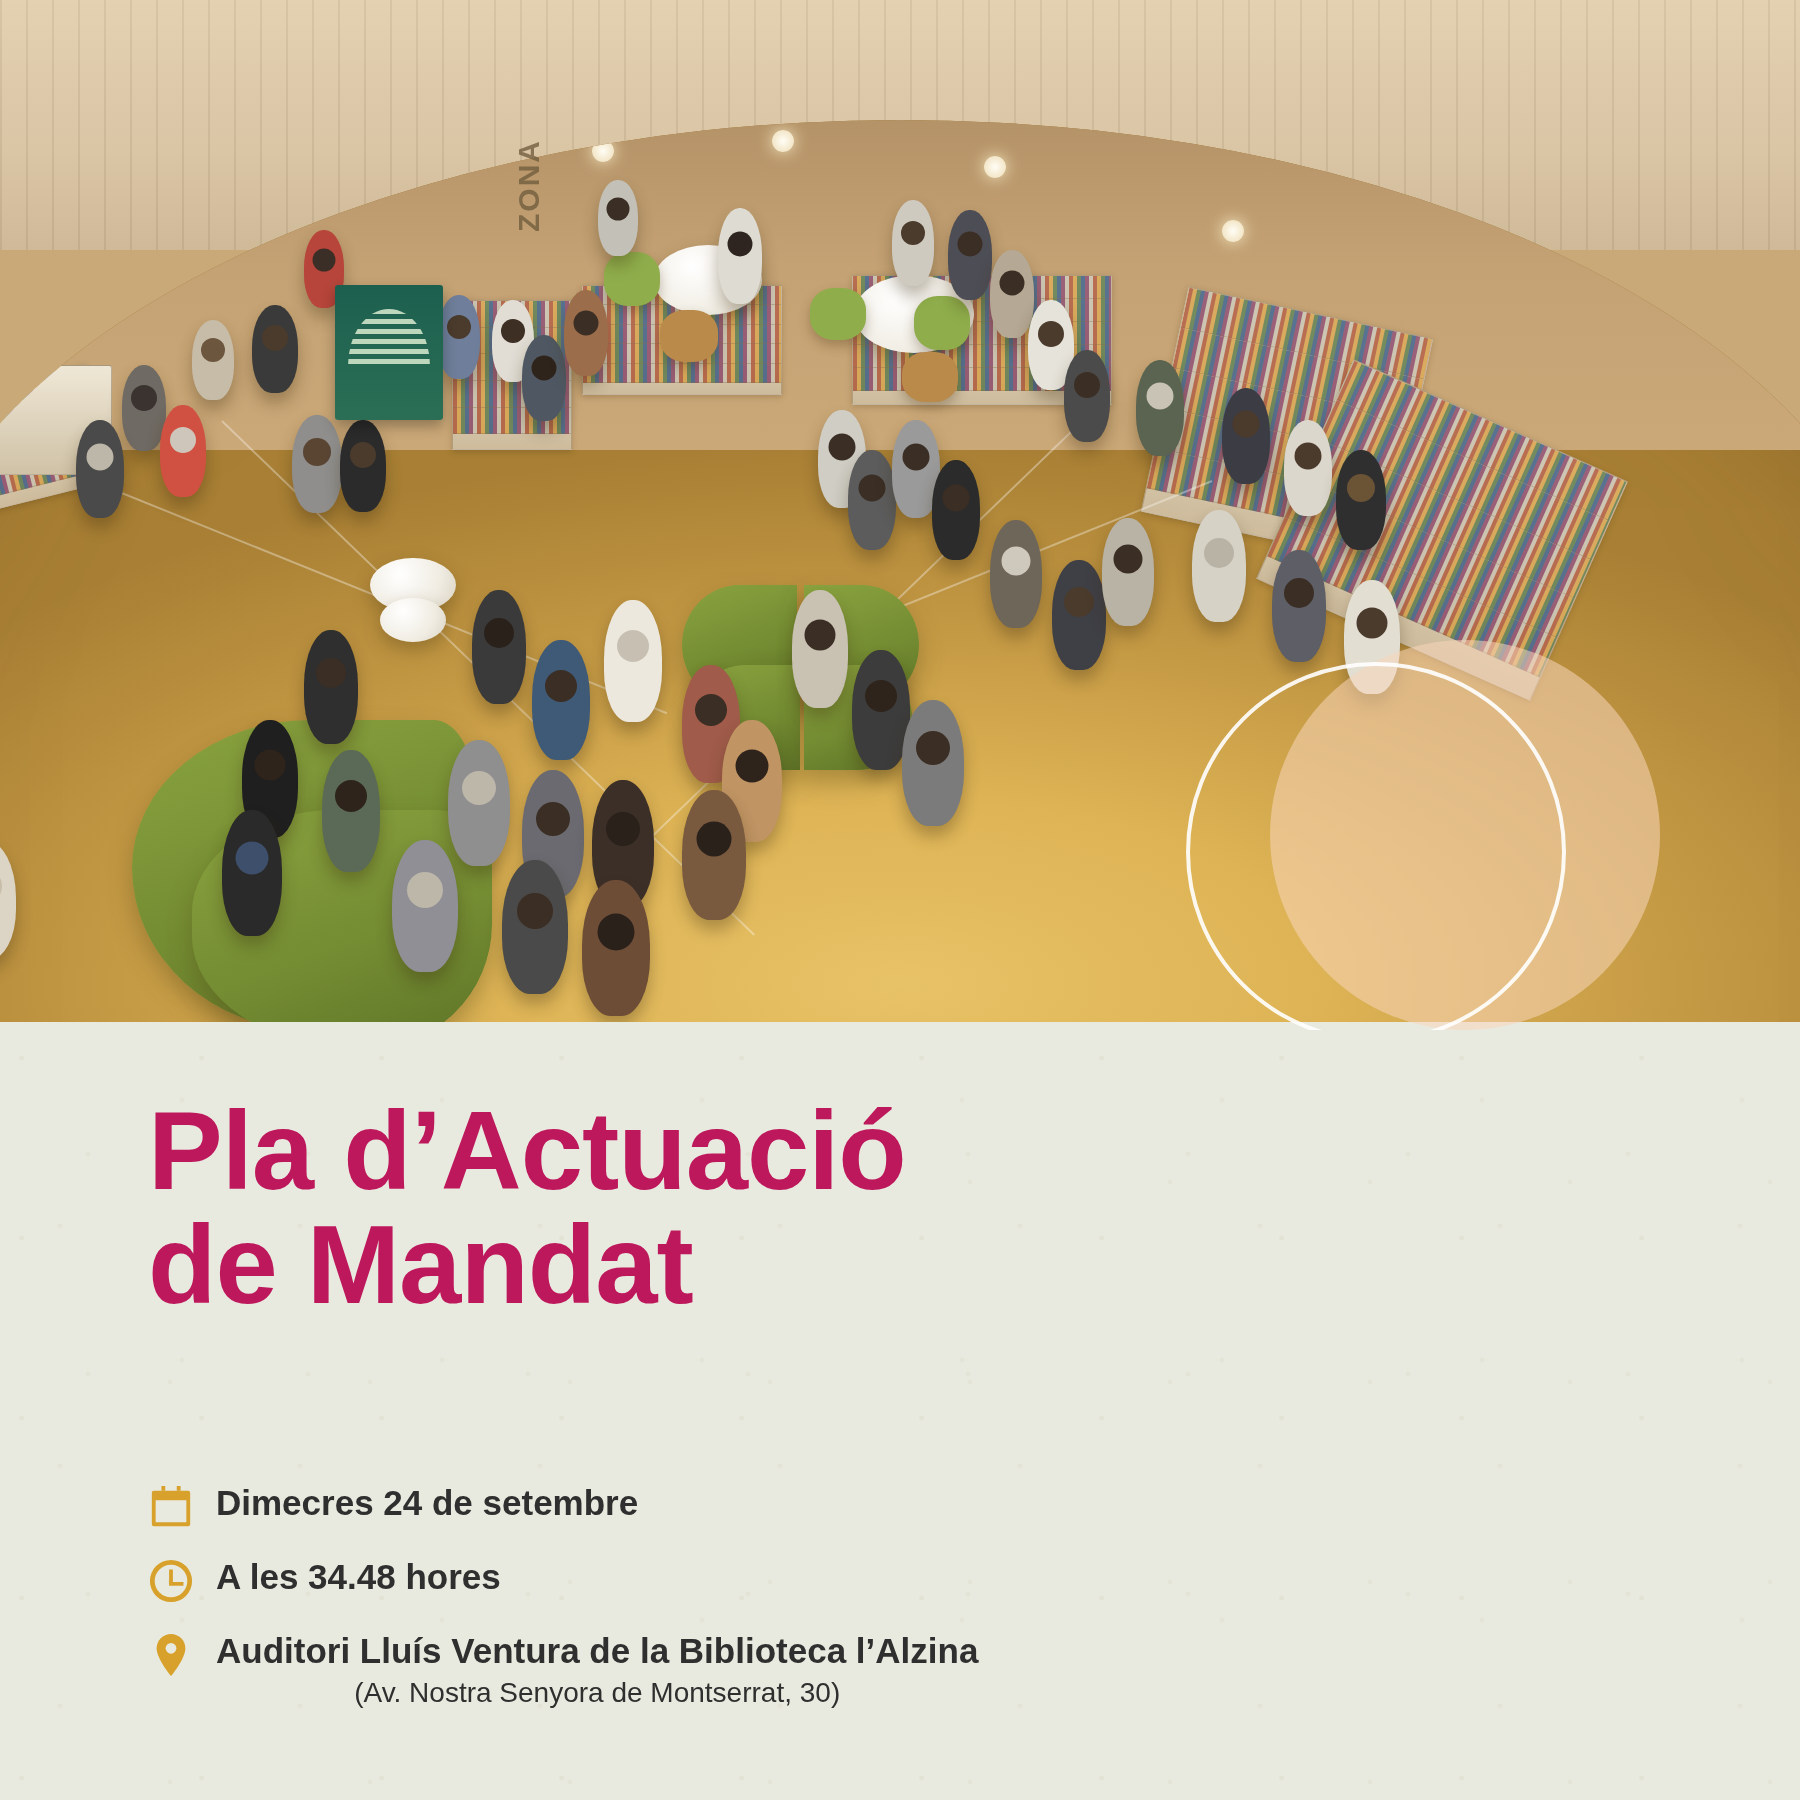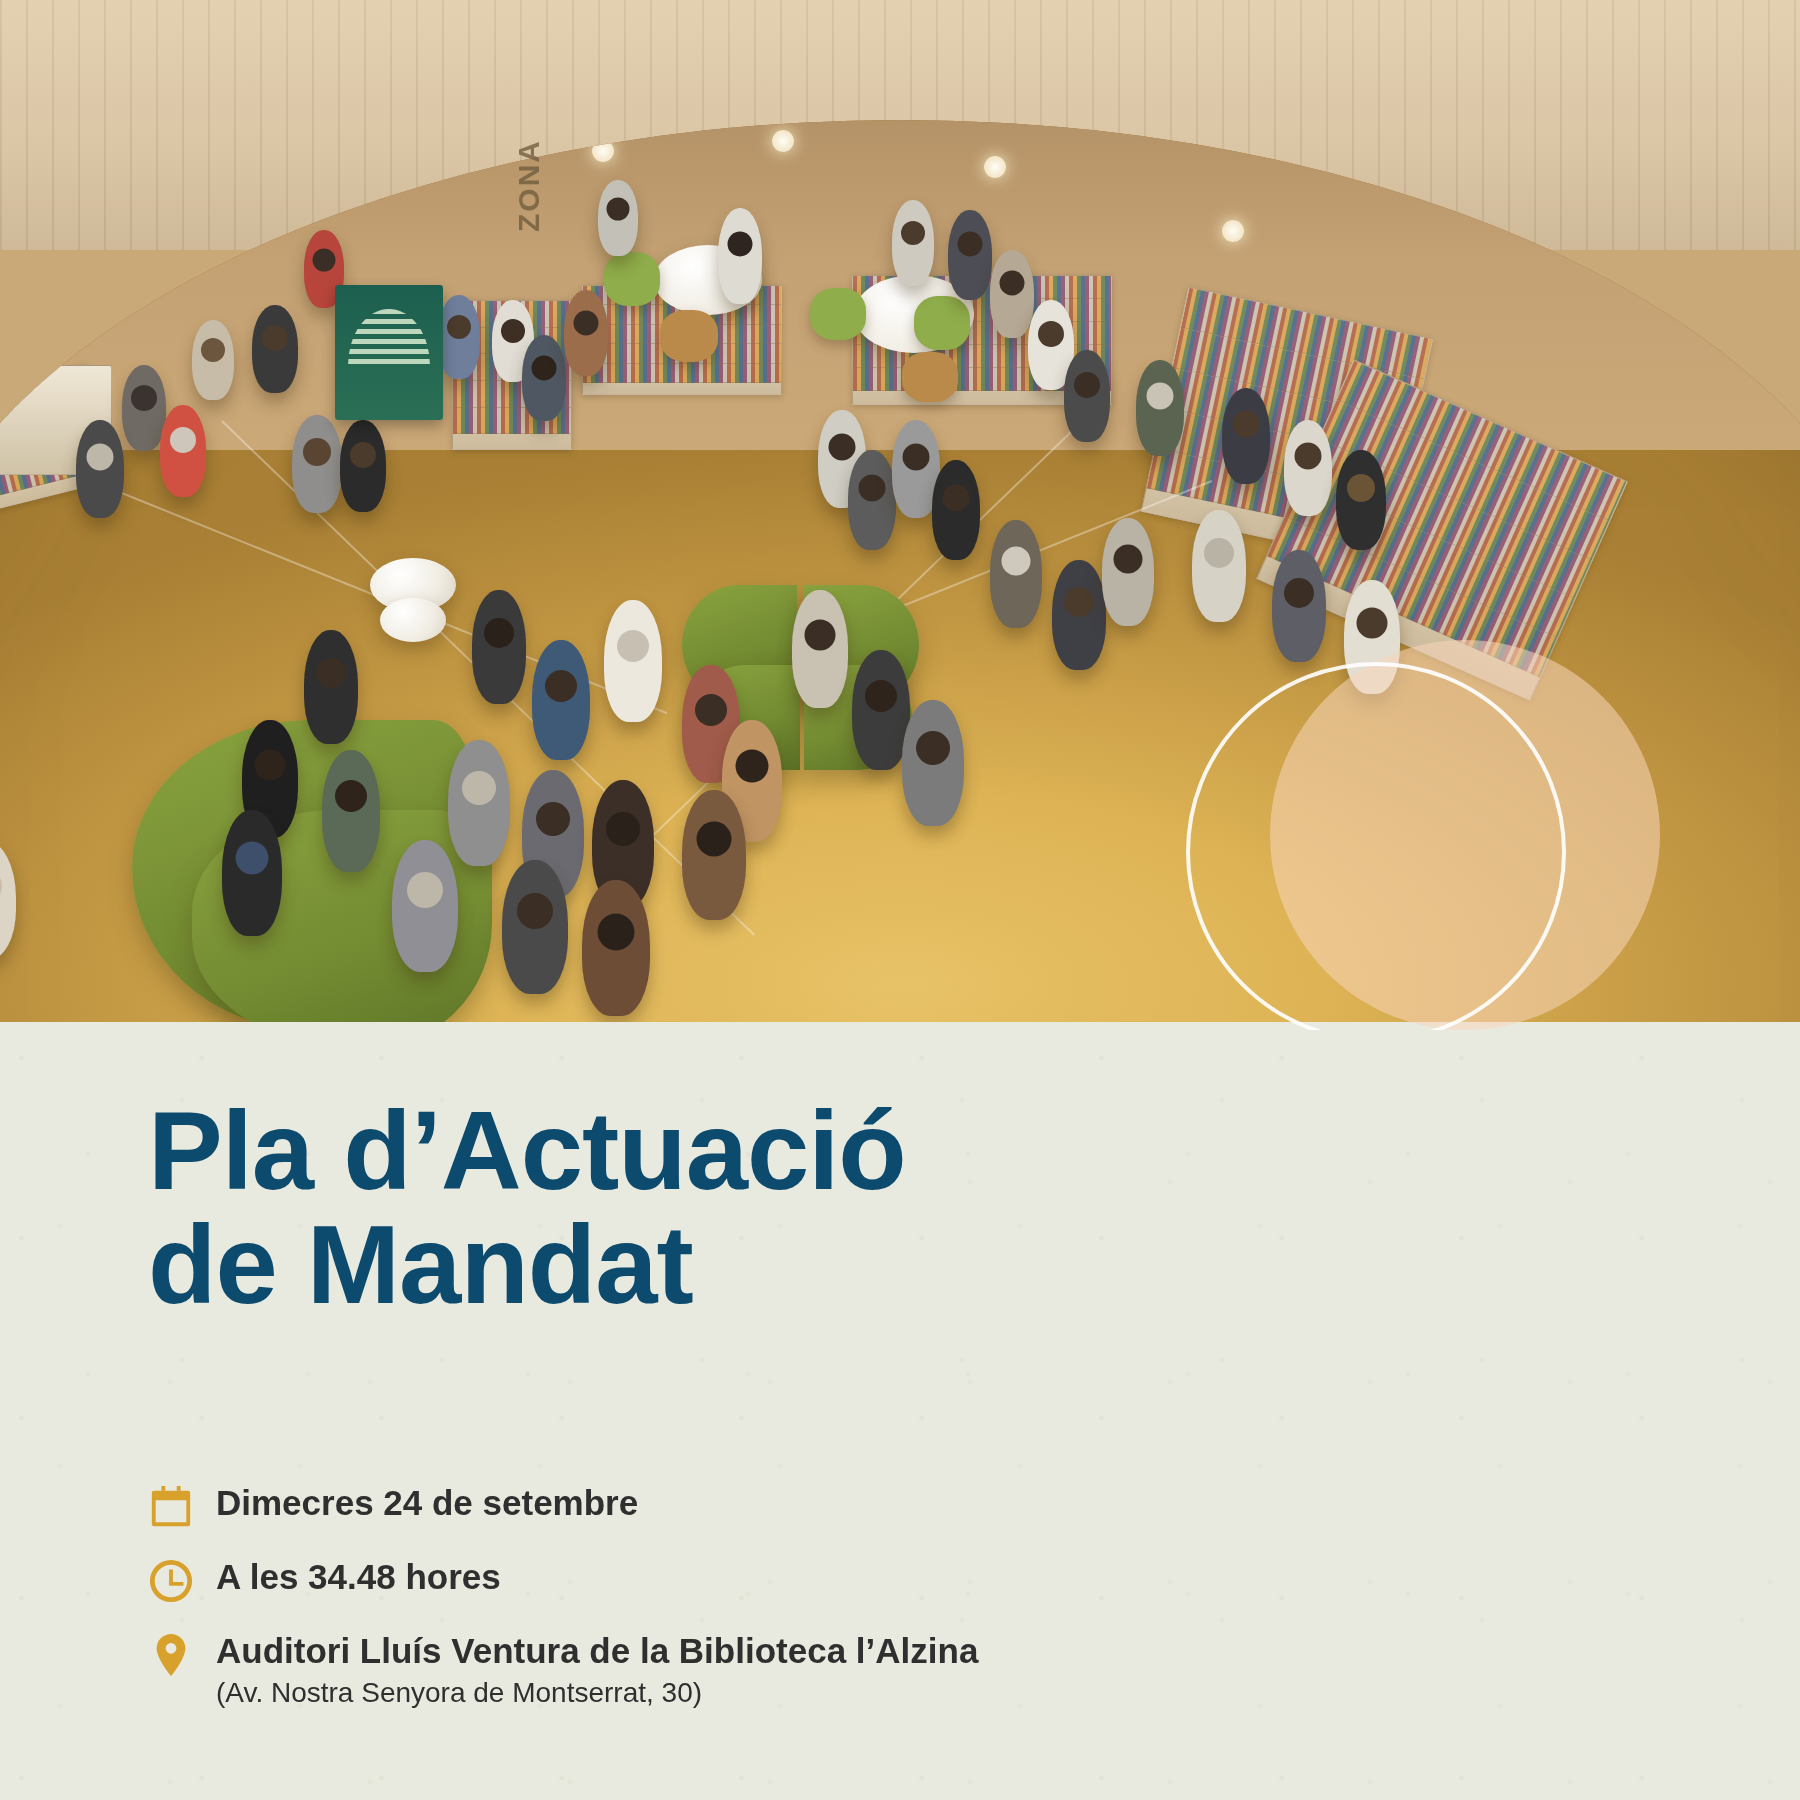--- a/index.html
+++ b/index.html
@@ -165,37 +165,37 @@
   }
   .deco-peach-top {
     left: 1270px; top: 640px; width: 390px; height: 390px;
     background: rgba(247,213,185,.55);
     z-index: 28;
   }
 
   
   .title {
     position: absolute; left: 148px; top: 72px;
-    color: #0c4a6e;
+    color: #be185d;
     font-weight: 700;
     font-size: 112px;
     line-height: 1.02;
     letter-spacing: -1px;
     z-index: 20;
   }
   .title .line2 { display: block; }
   .subtitle {
     position: absolute; left: 152px; top: 310px;
     color: #3b3b3b;
     font-weight: 700; font-size: 60px; letter-spacing: 0px;
     z-index: 20;
   }
 
   .details { position: absolute; left: 148px; top: 460px; z-index: 20; }
-  .drow { display: flex; align-items: flex-start; margin-bottom: 26px; }
+  .drow { display: flex; align-items: flex-start; margin-bottom: 26px; text-align: center; }
   .dicon {
     width: 46px; height: 46px; flex: 0 0 46px;
     margin-right: 22px; margin-top: 2px;
     color: #d8a12c;
   }
   .dicon svg { width: 46px; height: 46px; display: block; }
   .dtext { font-weight: 700; font-size: 35px; color: #2f2f2f; line-height: 1.22; }
   .dsub { font-weight: 400; font-size: 28px; color: #2f2f2f; margin-top: 4px; }
 </style>
 </head>

